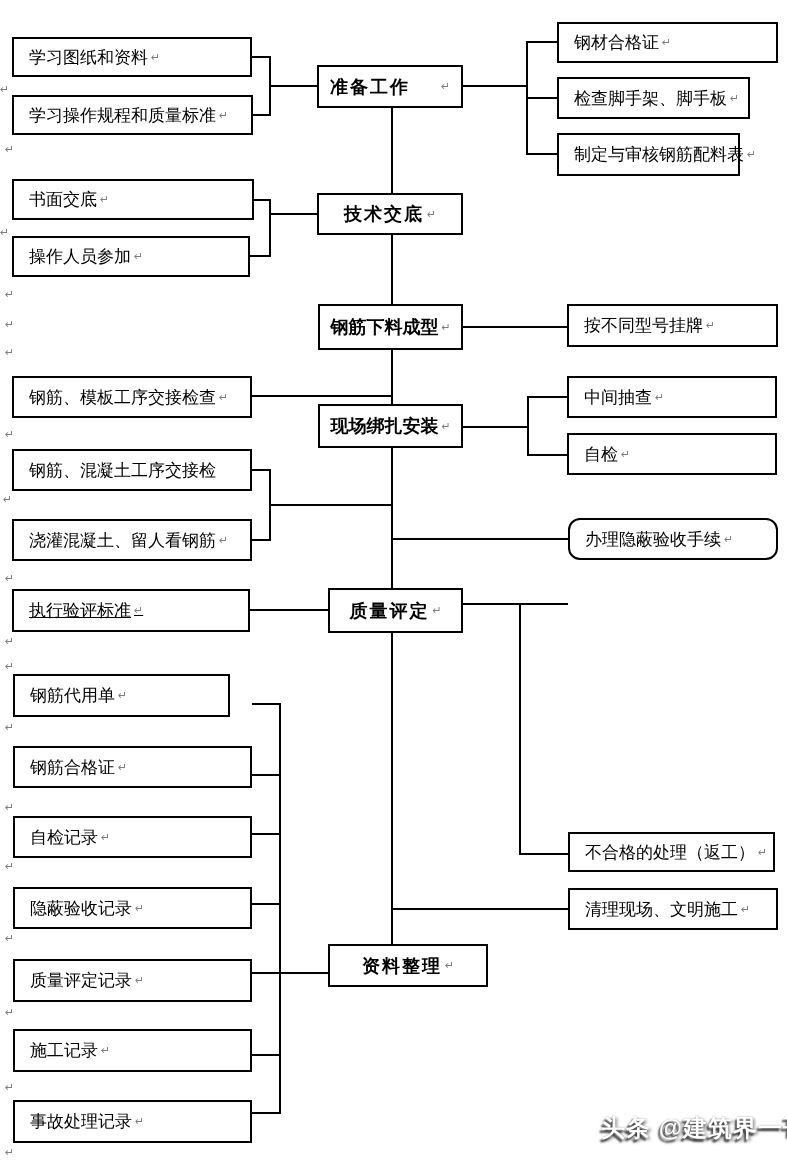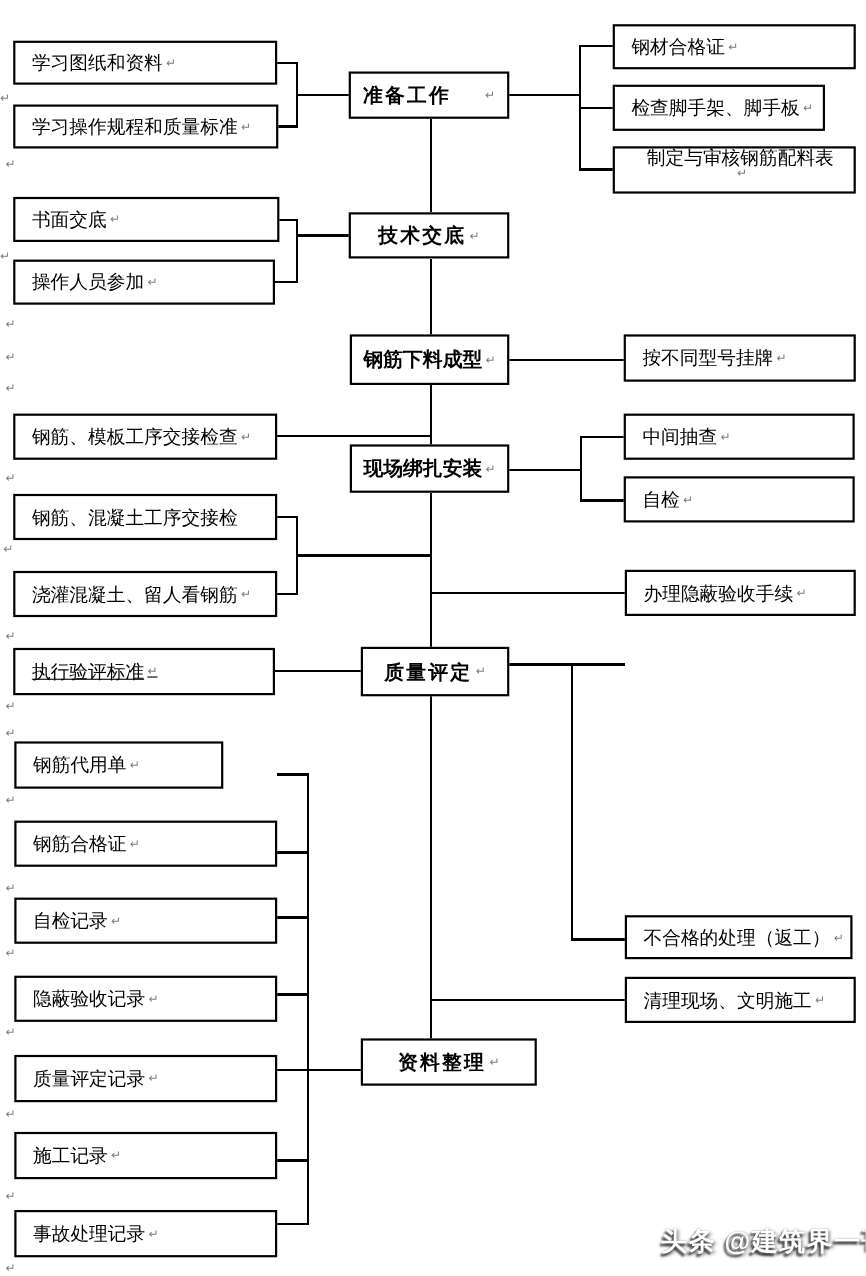--- a/index.html
+++ b/index.html
@@ -87,21 +87,21 @@
       <span class="lbl">钢筋、混凝土工序交接检</span>
     </div>
   <div class="box" style="left:12px;top:519px;width:240px;height:42px;">
       <span class="lbl">浇灌混凝土、留人看钢筋</span>
       <span class="rm">↵</span>
     </div>
   <div class="box" style="left:12px;top:589px;width:238px;height:43px;text-decoration:underline;">
       <span class="lbl">执行验评标准</span>
       <span class="rm">↵</span>
     </div>
-  <div class="box" style="left:13px;top:674px;width:190px;height:43px;">
+  <div class="box" style="left:13px;top:674px;width:217px;height:43px;">
       <span class="lbl">钢筋代用单</span>
       <span class="rm">↵</span>
     </div>
   <div class="box" style="left:13px;top:746px;width:239px;height:42px;">
       <span class="lbl">钢筋合格证</span>
       <span class="rm">↵</span>
     </div>
   <div class="box" style="left:13px;top:816px;width:239px;height:42px;">
       <span class="lbl">自检记录</span>
       <span class="rm">↵</span>
@@ -149,37 +149,37 @@
     </div>
 
   <div class="box" style="left:557px;top:22px;width:221px;height:41px;">
       <span class="lbl">钢材合格证</span>
       <span class="rm">↵</span>
     </div>
   <div class="box" style="left:557px;top:77px;width:193px;height:42px;">
       <span class="lbl">检查脚手架、脚手板</span>
       <span class="rm">↵</span>
     </div>
-  <div class="box" style="left:557px;top:133px;width:221px;height:43px;flex-direction:column;">
+  <div class="box" style="left:557px;top:133px;width:183px;height:43px;">
       <span class="lbl">制定与审核钢筋配料表</span>
       <span class="rm">↵</span>
     </div>
   <div class="box" style="left:567px;top:304px;width:211px;height:43px;">
       <span class="lbl">按不同型号挂牌</span>
       <span class="rm">↵</span>
     </div>
   <div class="box" style="left:567px;top:376px;width:210px;height:42px;">
       <span class="lbl">中间抽查</span>
       <span class="rm">↵</span>
     </div>
   <div class="box" style="left:567px;top:433px;width:210px;height:42px;">
       <span class="lbl">自检</span>
       <span class="rm">↵</span>
     </div>
-  <div class="box" style="left:568px;top:518px;width:210px;height:42px;">
+  <div class="box" style="left:568px;top:518px;width:210px;height:42px;border-radius:12px;">
       <span class="lbl">办理隐蔽验收手续</span>
       <span class="rm">↵</span>
     </div>
   <div class="box" style="left:568px;top:832px;width:207px;height:40px;">
       <span class="lbl">不合格的处理（返工）</span>
       <span class="rm">↵</span>
     </div>
   <div class="box" style="left:568px;top:888px;width:210px;height:42px;">
       <span class="lbl">清理现场、文明施工</span>
       <span class="rm">↵</span>

